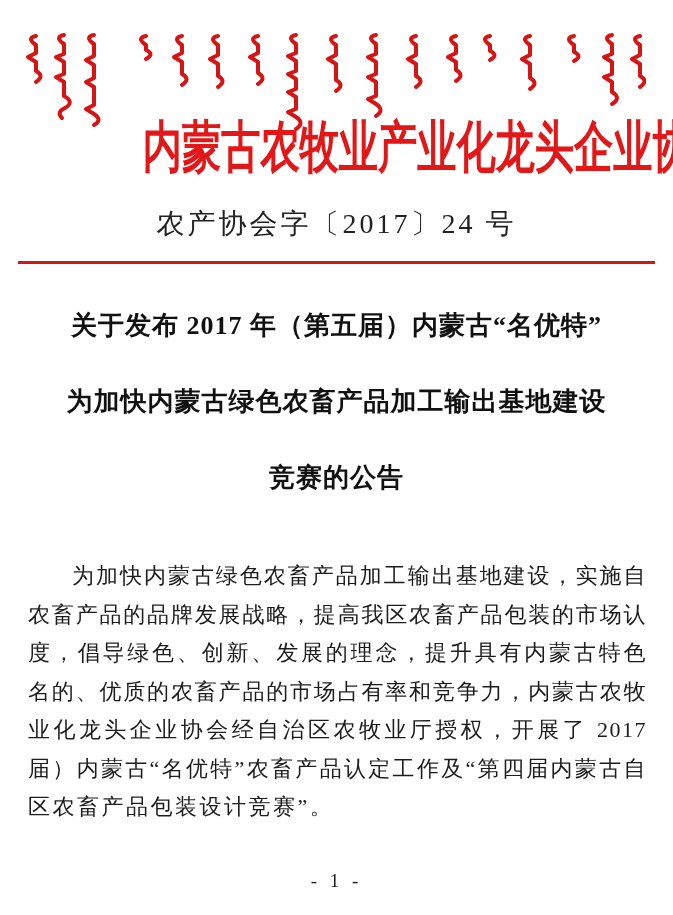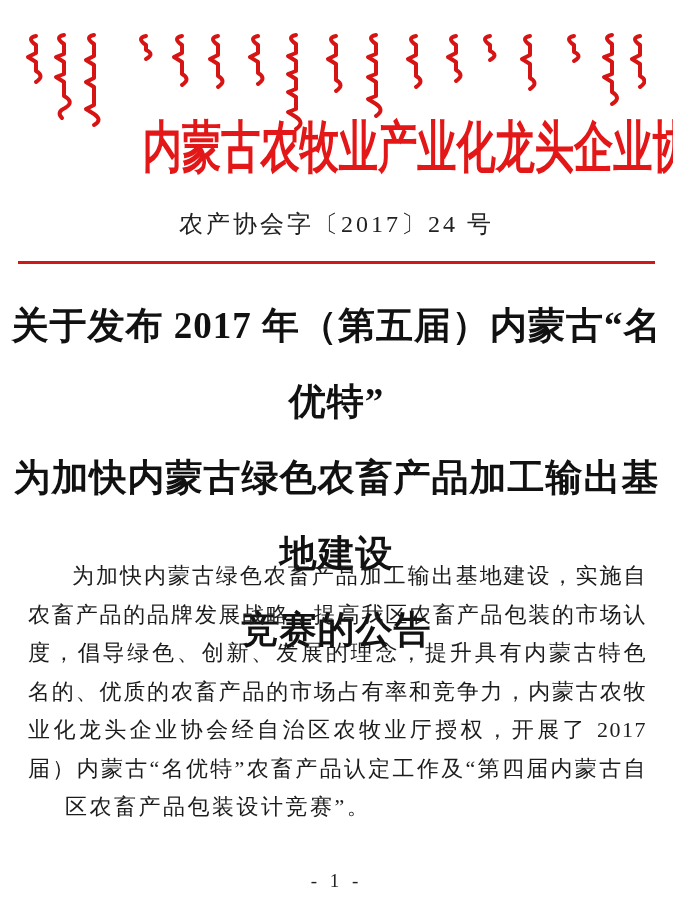--- a/index.html
+++ b/index.html
@@ -21,48 +21,48 @@
     display:inline-block;
     font-size:56px;line-height:70px;font-weight:bold;
     color:#e31717;white-space:nowrap;
     transform:scaleX(0.70);transform-origin:50% 50%;
     letter-spacing:0px;
   }
 
   
   .doc-number{
     position:absolute;top:208px;left:0;right:0;
-    text-align:center;font-size:24px;line-height:32px;
+    text-align:center;font-size:28px;line-height:32px;
     color:#222;letter-spacing:3px;
   }
 
   
   .red-rule{position:absolute;top:261px;left:18px;right:18px;height:3px;background:#d01818;}
 
   
   .doc-title{
     position:absolute;top:288px;left:10px;right:10px;
     text-align:center;font-weight:bold;color:#111;
-    font-size:37px;line-height:76px;letter-spacing:1px;
+    font-size:26px;line-height:76px;letter-spacing:1px;
     margin:0;
   }
 
   
   .body-text{
     position:absolute;top:557px;left:28px;right:26px;
     font-size:22px;line-height:38.5px;color:#1c1c1c;
   }
   .body-text .bline{
     letter-spacing:1.5px;
     text-align:justify;
     text-align-last:justify;
     height:38.5px;overflow:hidden;
   }
   .body-text .bline.first{text-indent:44px;}
-  .body-text .bline.last{text-align:left;text-align-last:left;letter-spacing:2.5px;margin-left:37px;}
+  .body-text .bline.last{text-align:left;text-align-last:left;letter-spacing:2.5px;}
 
   
   .footer{
     position:absolute;top:870px;left:0;right:0;
     text-align:center;font-size:19px;color:#222;letter-spacing:4px;
   }
 </style>
 </head>
 <body>
 

